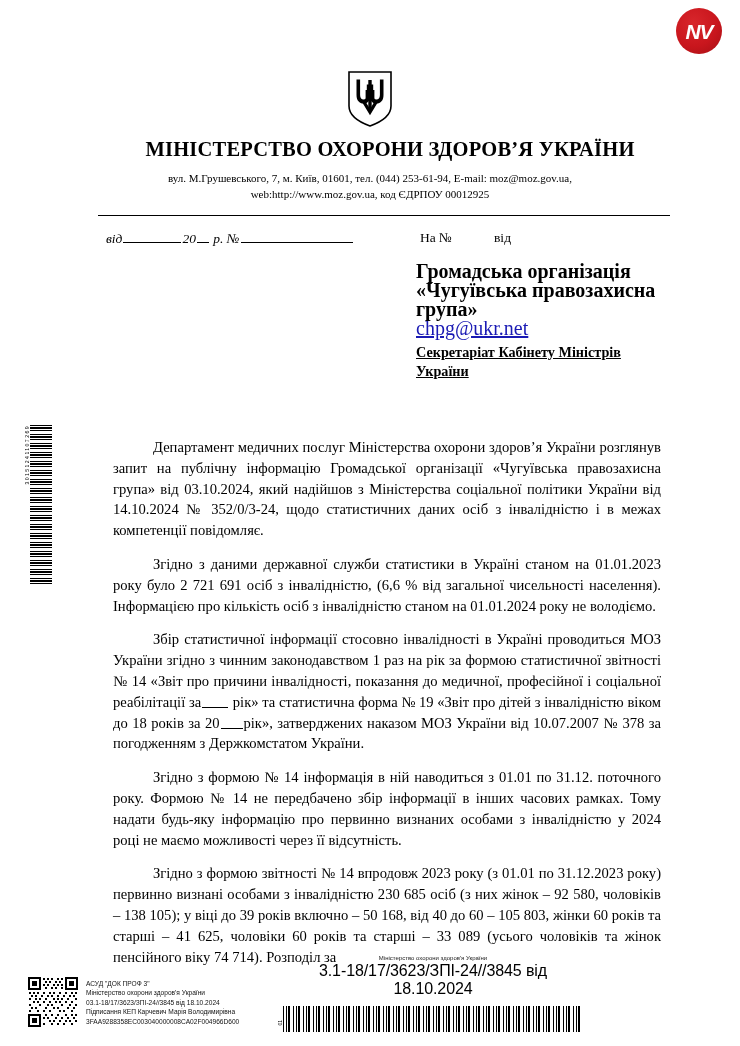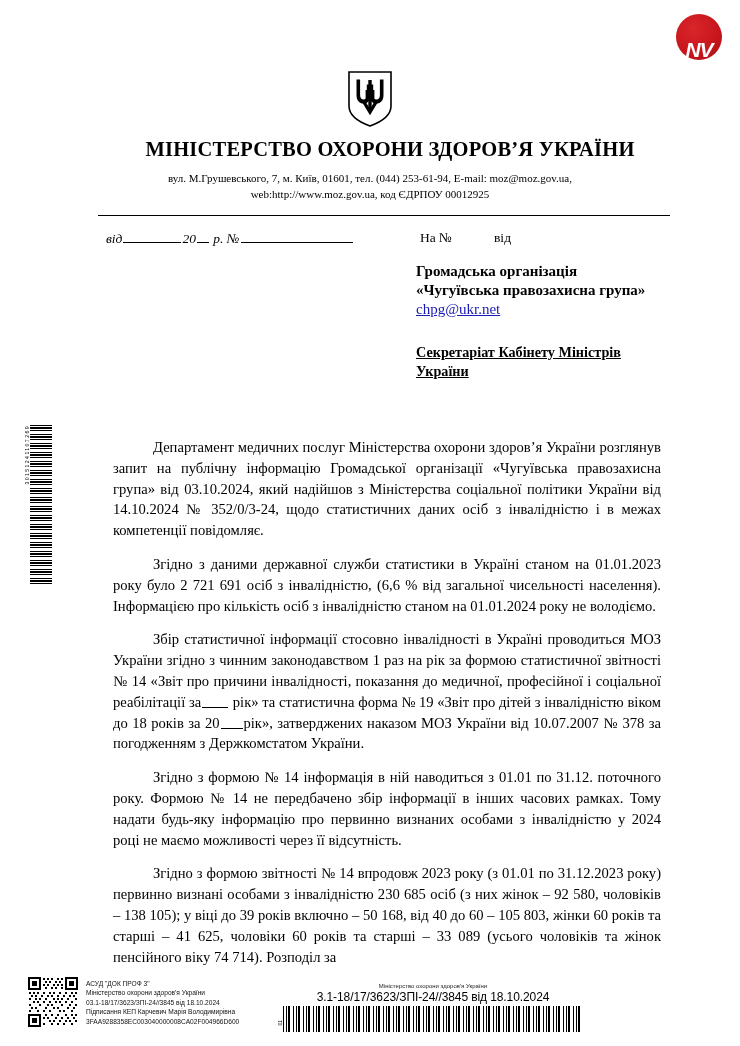--- a/index.html
+++ b/index.html
@@ -12,28 +12,28 @@
     height: 1046px;
     position: relative;
     overflow: hidden;
     font-family: "Liberation Serif", serif;
     color: #000000;
   }
 
   
   .nv-logo {
     position: absolute;
-    top: 14px;
+    top: 8px;
     right: 18px;
     width: 46px;
     height: 46px;
     border-radius: 50%;
     background: radial-gradient(circle at 38% 32%, #d8262b 0%, #c9161d 55%, #a50f14 100%);
     display: flex;
-    align-items: flex-end;
+    align-items: center;
     justify-content: center;
   }
   .nv-logo span {
     color: #ffffff;
     font-family: "Liberation Sans", sans-serif;
     font-weight: bold;
     font-size: 21px;
     letter-spacing: -1px;
     line-height: 1;
     font-style: italic;
@@ -109,21 +109,21 @@
   .bl-1 { width: 58px; }
   .bl-2 { width: 12px; }
   .bl-3 { width: 112px; }
 
   
   .addressee {
     position: absolute;
     left: 416px;
     top: 262px;
     width: 290px;
-    font-size: 15px;
+    font-size: 20px;
     line-height: 19px;
   }
   .addressee .bold { font-weight: bold; }
   .addressee a,
   .email-link {
     color: #1a1ab4;
     font-weight: normal;
   }
   .addressee-2 {
     position: absolute;
@@ -220,24 +220,24 @@
     text-align: center;
   }
   .footer-bar .bar-caption {
     font-family: "Liberation Sans", sans-serif;
     font-size: 6px;
     color: #222;
     margin-bottom: 1px;
   }
   .footer-bar .bar-number {
     font-family: "Liberation Sans", sans-serif;
-    font-size: 12px;
+    font-size: 16px;
     color: #000;
     letter-spacing: -0.1px;
-    margin-bottom: 2px;
+    margin-bottom: 8px;
   }
   .footer-bar .bars {
     height: 26px;
     width: 300px;
     background:
       repeating-linear-gradient(
         to right,
         #000 0px, #000 1px,
         #fff 1px, #fff 3px,
         #000 3px, #000 4px,

